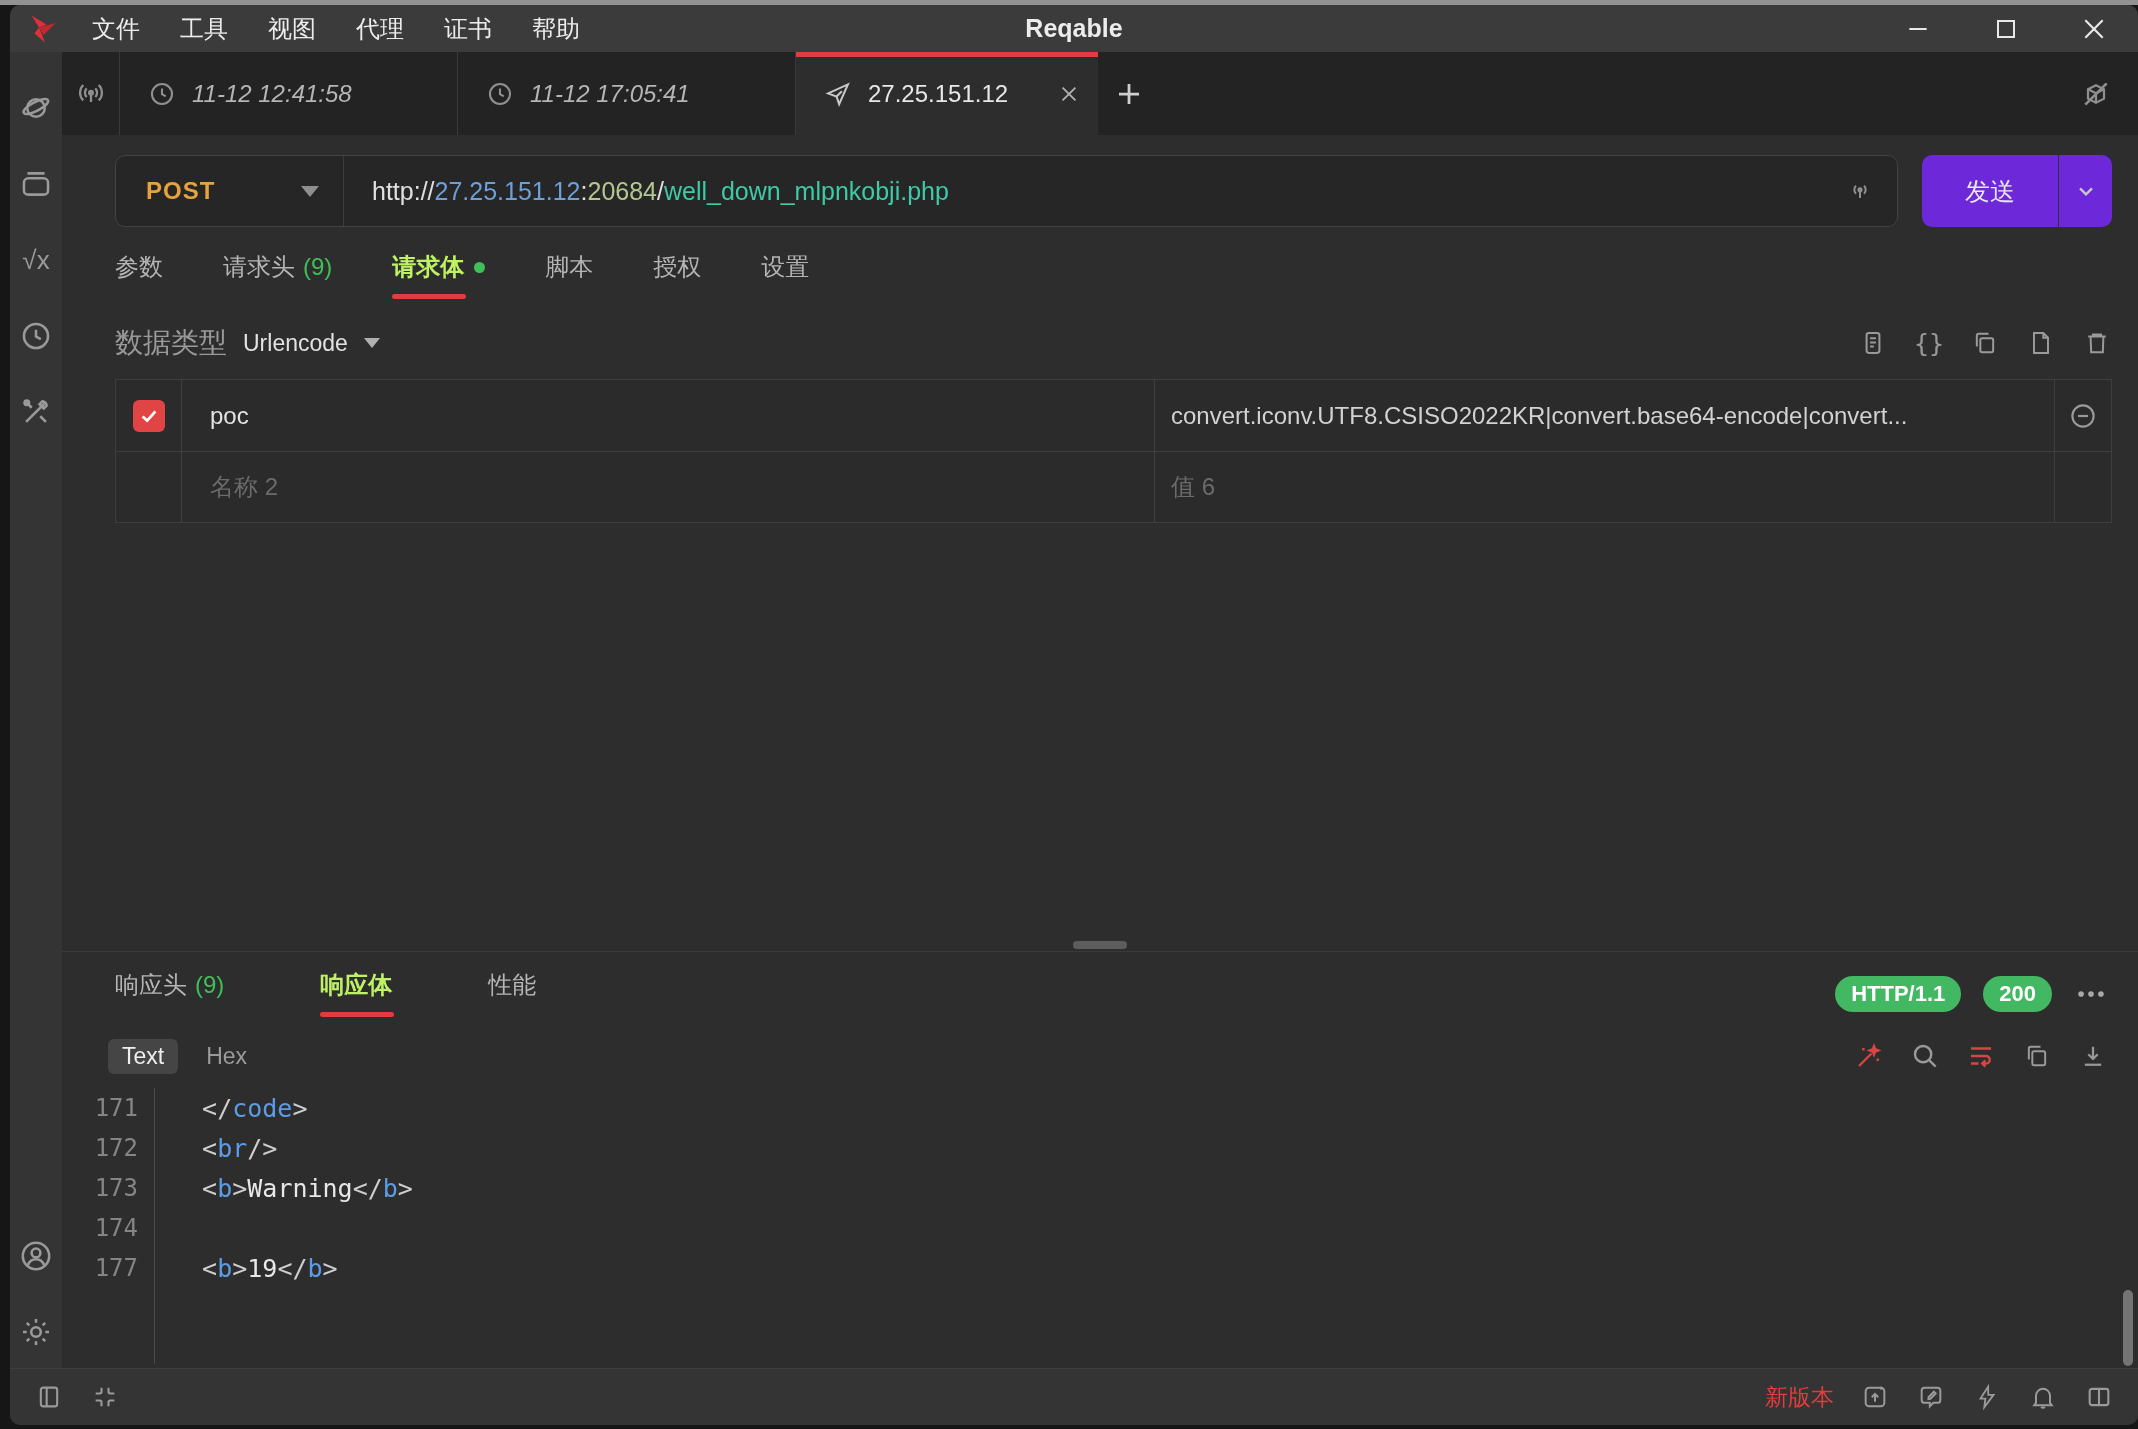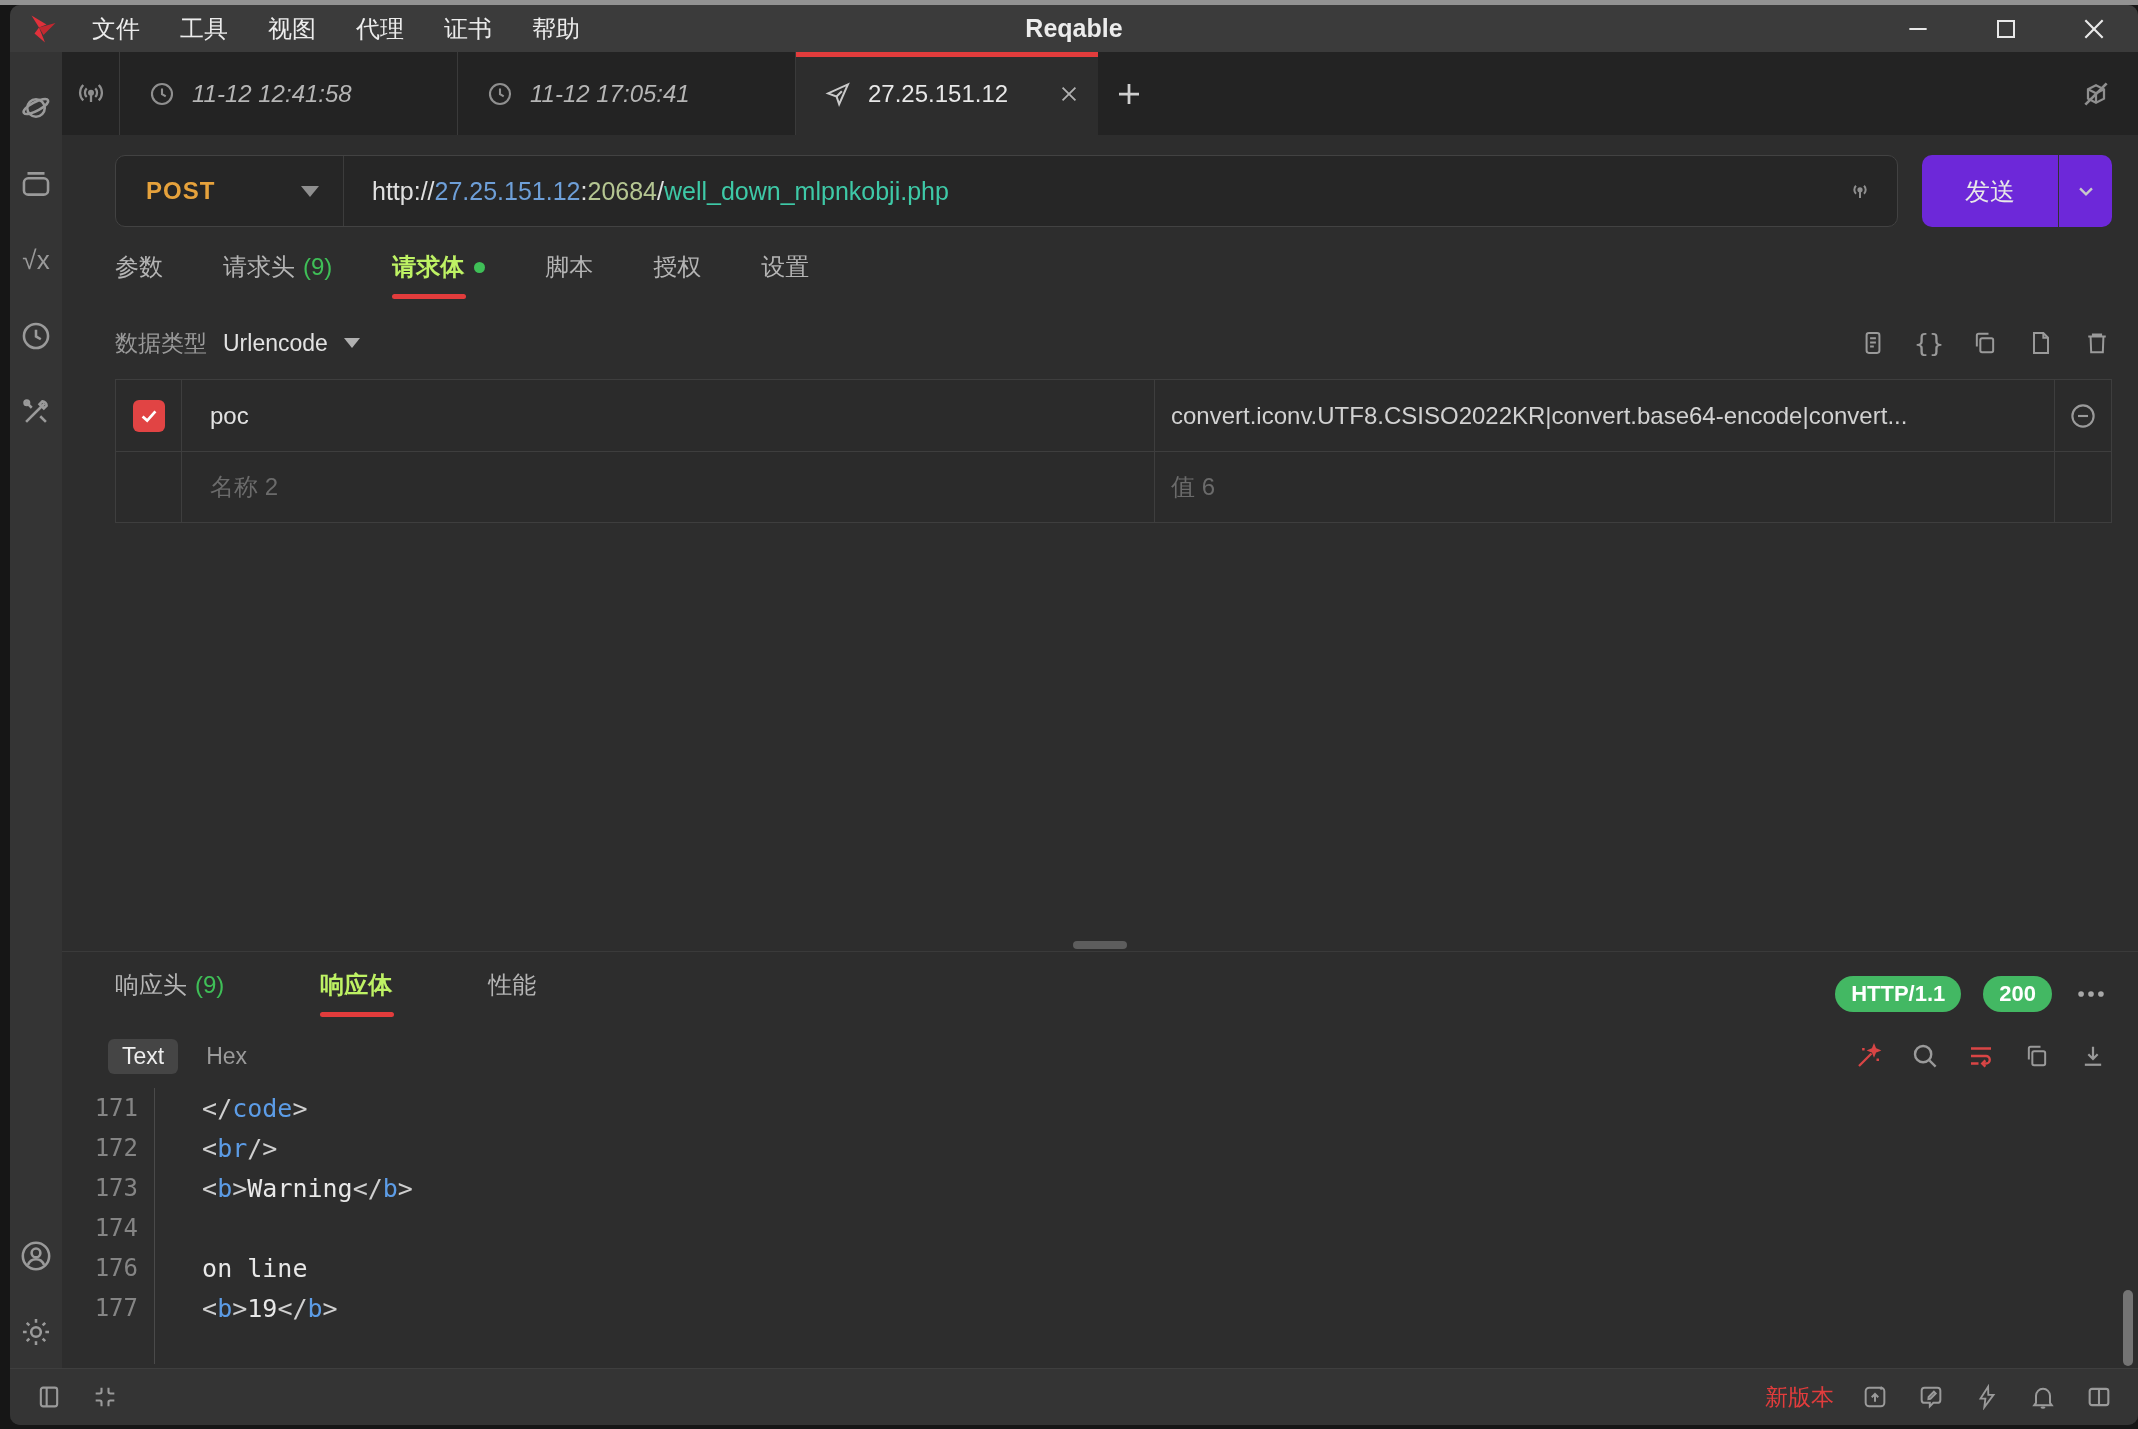--- a/index.html
+++ b/index.html
@@ -50,21 +50,21 @@
   .send-caret{width:54px;border-left:1px solid #313131;display:flex;align-items:center;justify-content:center;color:#c9c9c9;}
   
   .tabstrip{margin:24px 26px 0 53px;display:flex;gap:60px;flex:none;align-items:flex-start;height:50px;}
   .s-tab{font-size:24px;color:#b5b5b5;position:relative;display:flex;align-items:center;gap:8px;}
   .s-tab .cnt{color:#3fbf57;}
   .s-tab.active .lbl{color:#bef264;font-weight:bold;}
   .s-tab .dot{width:11px;height:11px;border-radius:50%;background:#3fbf57;margin-left:2px;}
   .s-tab .underline{position:absolute;left:0;bottom:-16px;width:74px;height:5px;border-radius:3px;background:#e23c3c;}
   
   .datatype-row{margin:20px 26px 0 53px;display:flex;align-items:center;flex:none;height:44px;}
-  .dt-label{color:#9a9a9a;font-size:23px;}
+  .dt-label{color:#9a9a9a;font-size:28px;}
   .dt-value{margin-left:16px;color:#e2e2e2;font-size:23px;}
   .dt-caret{margin-left:16px;width:0;height:0;border-left:8px solid transparent;border-right:8px solid transparent;border-top:10px solid #b0b0b0;}
   .icon-row{margin-left:auto;display:flex;gap:26px;align-items:center;color:#9a9a9a;}
   .tool-icon{width:30px;height:30px;display:flex;align-items:center;justify-content:center;}
   
   .param-table{margin:14px 26px 0 53px;border:1px solid #3e3e3e;background:#2b2b2b;flex:none;}
   .p-row{display:flex;height:71px;}
   .p-row + .p-row{border-top:1px solid #3e3e3e;}
   .cell-check{width:66px;border-right:1px solid #3e3e3e;display:flex;align-items:center;justify-content:center;flex:none;}
   .checkbox{width:32px;height:32px;border-radius:6px;background:#e14444;display:flex;align-items:center;justify-content:center;}
@@ -447,24 +447,20 @@
                 <div class="code-text"><span class="tk-p">  &lt;</span><span class="tk-tag">br</span><span class="tk-p">/&gt;</span></div>
               </div>
               <div class="code-line">
                 <div class="ln">173</div>
                 <div class="code-text"><span class="tk-p">  &lt;</span><span class="tk-tag">b</span><span class="tk-p">&gt;</span><span class="tk-x">Warning</span><span class="tk-p">&lt;/</span><span class="tk-tag">b</span><span class="tk-p">&gt;</span></div>
               </div>
               <div class="code-line">
                 <div class="ln">174</div>
               </div>
               <div class="code-line">
-                <div class="ln">176</div>
-                <div class="code-text"><span class="tk-x">  on line</span></div>
-              </div>
-              <div class="code-line">
                 <div class="ln">177</div>
                 <div class="code-text"><span class="tk-p">  &lt;</span><span class="tk-tag">b</span><span class="tk-p">&gt;</span><span class="tk-x">19</span><span class="tk-p">&lt;/</span><span class="tk-tag">b</span><span class="tk-p">&gt;</span></div>
               </div>
             </div>
           <div class="vthumb"></div>
         </div>
       </div>
 
     </div>
   </div>

